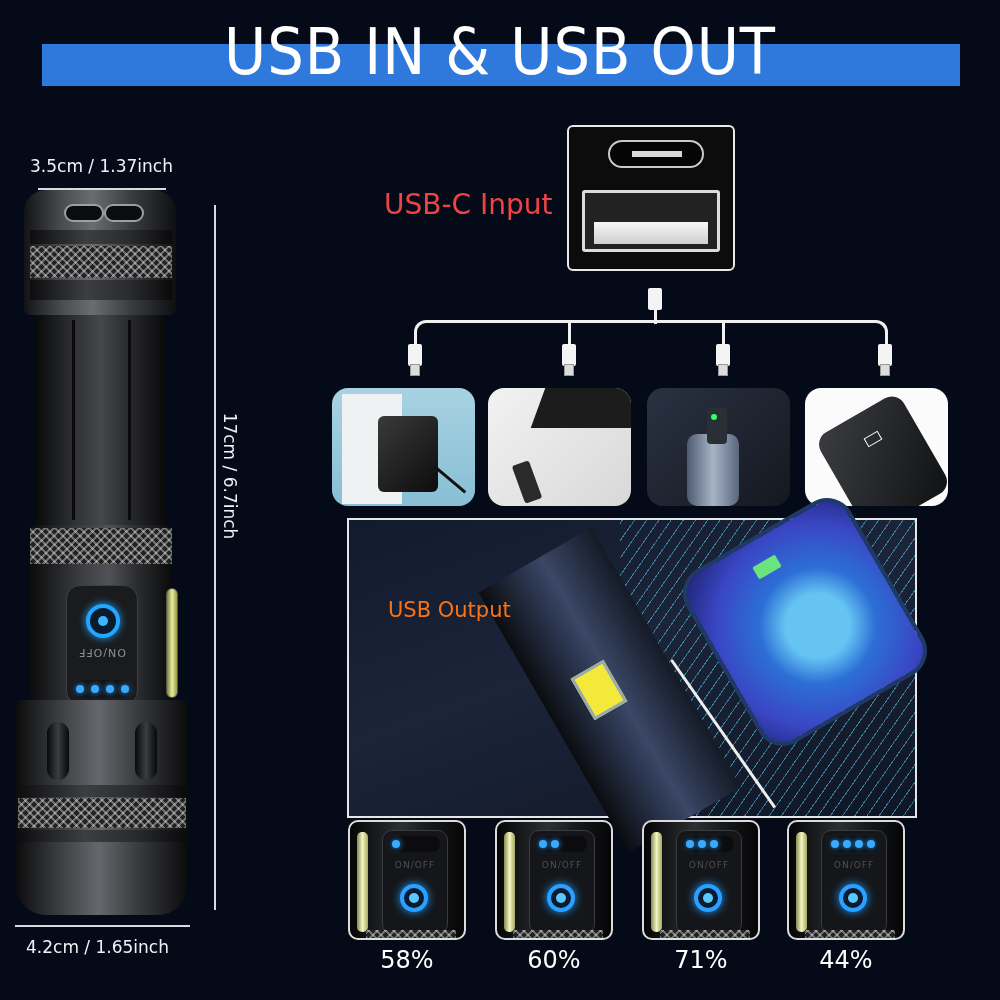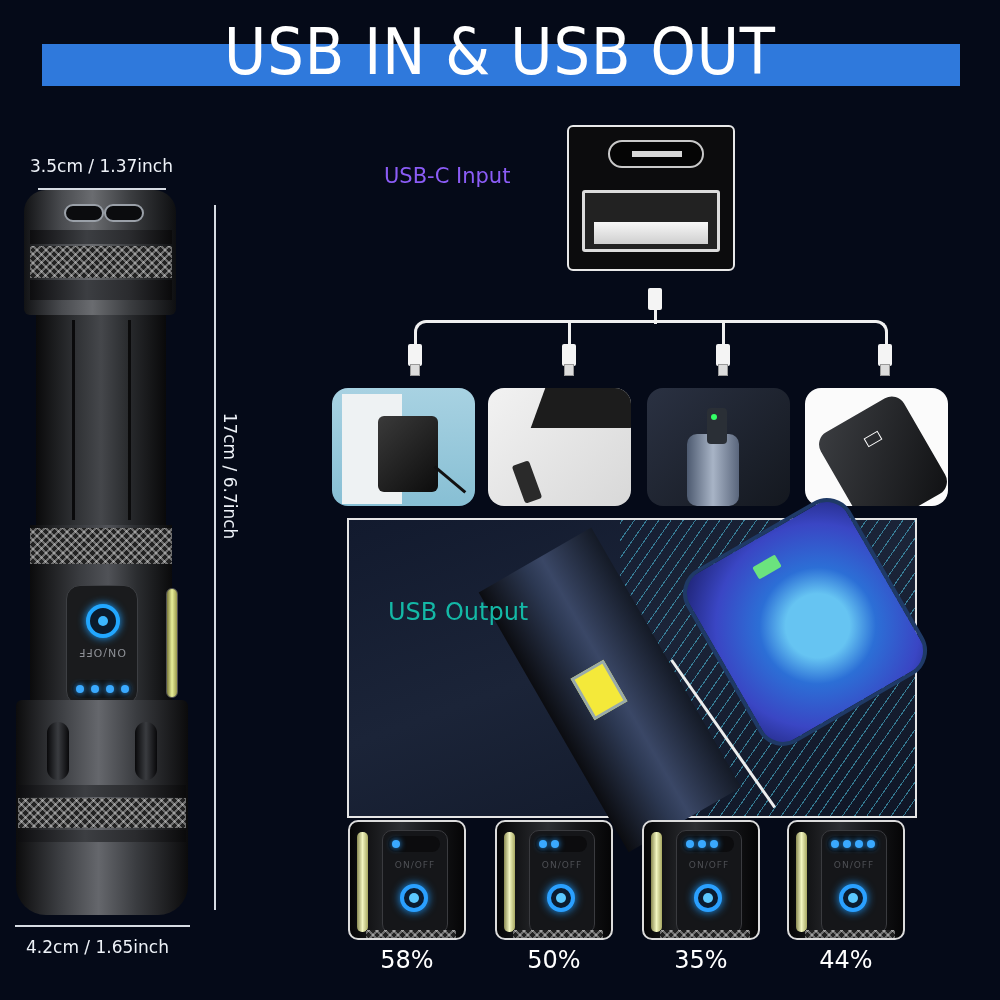--- a/index.html
+++ b/index.html
@@ -36,38 +36,38 @@
   .fl-bezel{left:16px;top:700px;width:172px;height:215px;border-radius:6px 6px 30px 30px;
     background:linear-gradient(90deg,#0c0c0d,#3b3d41 25%,#65676c 48%,#3a3c40 70%,#0b0b0c)}
   .slot{width:22px;height:58px;border-radius:11px;background:linear-gradient(90deg,#08080a,#3a3c40,#08080a)}
 
   
   .port-box{left:567px;top:125px;width:168px;height:146px;border:2px solid #e8e8e8;border-radius:6px;background:#0c0c0d}
   .port-c{left:608px;top:140px;width:96px;height:28px;border:2px solid #c9c9c9;border-radius:14px;background:#050505}
   .port-c-pin{left:632px;top:151px;width:50px;height:6px;background:#d8d8d8}
   .port-a{left:582px;top:190px;width:138px;height:62px;border:3px solid #dcdcdc;border-radius:3px;background:#222}
   .port-a-tongue{left:594px;top:222px;width:114px;height:22px;background:linear-gradient(#f7f7f7,#cfcfcf)}
-  .input-label{left:384px;top:164px;font-size:21px;color:#8b5cf6}
+  .input-label{left:384px;top:188px;font-size:28px;color:#ef4444}
 
   
   .cable{background:#f0f0f0}
   .plug{width:14px;height:22px;background:#f4f4f4;border-radius:2px}
   .plug-tip{width:10px;height:12px;background:#dcdcdc;border:1px solid #999}
 
   
   .tile{top:388px;width:143px;height:118px;border-radius:16px;overflow:hidden}
   .tile-wall{left:332px;background:linear-gradient(180deg,#a8d2e2,#87bfd4)}
   .tile-laptop{left:488px;background:linear-gradient(135deg,#f2f2f2,#d8d8d8)}
   .tile-car{left:647px;background:linear-gradient(135deg,#2a3142,#14181f)}
   .tile-bank{left:805px;background:#fbfbfb}
 
   
   .out-panel{left:347px;top:518px;width:570px;height:300px;border:2px solid #e6e6e6;
     background:linear-gradient(160deg,#121a2e 0%,#1b2438 45%,#0f1626 100%);overflow:hidden}
-  .out-label{left:388px;top:598px;font-size:24px;color:#14b8a6}
+  .out-label{left:388px;top:598px;font-size:21px;color:#f97316}
   .stripes{left:620px;top:520px;width:295px;height:296px;
     background:repeating-linear-gradient(-55deg,transparent 0 9px,rgba(80,200,230,.55) 9px 10px)}
   .phone{left:710px;top:522px;width:190px;height:200px;border-radius:28px;transform:rotate(-30deg);
     background:radial-gradient(circle at 55% 55%,#66c4f2 0 22%,#2c6fd6 40%,#3a46c4 70%,#1b1f6a 100%);border:4px solid #1f3a66}
   .batt-icon{left:754px;top:560px;width:26px;height:14px;background:#6be37e;border-radius:2px;transform:rotate(-30deg)}
   .torch2{left:470px;top:560px;width:130px;height:300px;transform:rotate(-30deg);transform-origin:center top;
     background:linear-gradient(90deg,#0b0c10,#2c3852 40%,#3a4766 55%,#141a26)}
   .cob2{left:580px;top:666px;width:38px;height:48px;background:#f4e93a;border:3px solid #9aa;transform:rotate(-30deg)}
   .usb-cable2{left:670px;top:660px;width:3px;height:180px;background:#eee;transform:rotate(-35deg);transform-origin:top}
 
@@ -222,15 +222,15 @@
     <span class="led"></span>
     <span class="led"></span>
   </div>
   <div class="sw-text">ON/OFF</div>
   <div class="btn"></div>
   <div class="btn-dot"></div>
   <div class="knurl-base knurl"></div>
 </div>
 
 <div class="abs pct" style="left:348px">58%</div>
-<div class="abs pct" style="left:495px">50%</div>
-<div class="abs pct" style="left:642px">35%</div>
+<div class="abs pct" style="left:495px">60%</div>
+<div class="abs pct" style="left:642px">71%</div>
 <div class="abs pct" style="left:787px">44%</div>
 
 </body></html>

